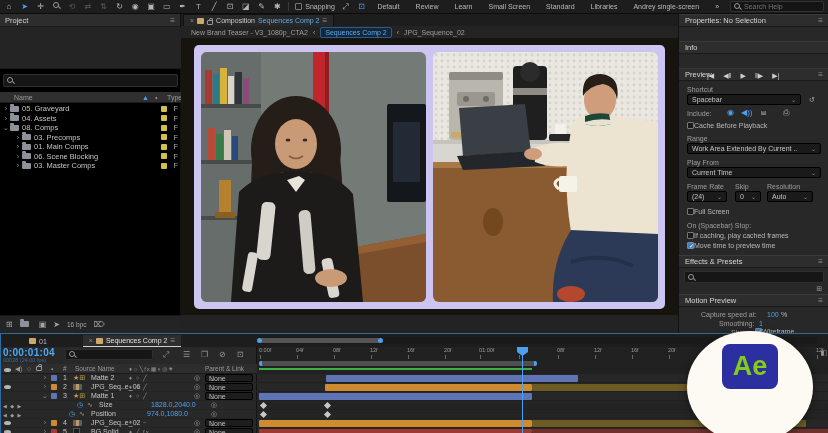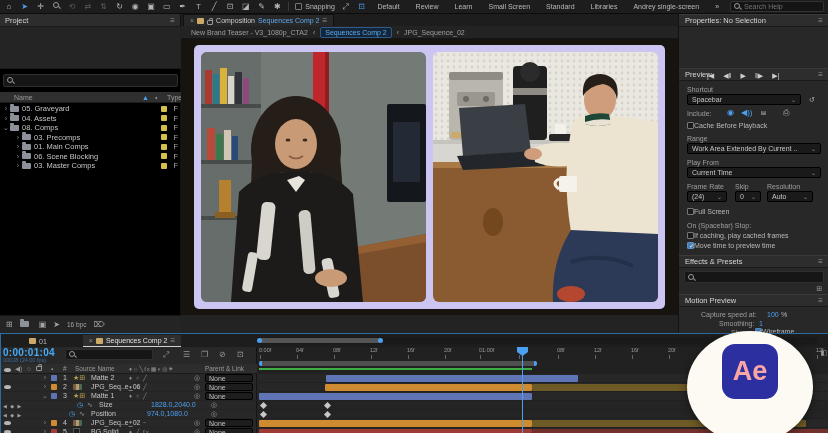--- a/index.html
+++ b/index.html
@@ -84,21 +84,21 @@
 .bar{position:absolute;height:7px;border-radius:1px}
 .tick{position:absolute;top:0;color:#9a9a9a;font-size:5.5px}
 .tick::after{content:'';position:absolute;left:1px;top:8px;width:1px;height:4px;background:#666}
 .kf{position:absolute;width:5px;height:5px;background:#c8c8c8;transform:rotate(45deg)}
 .navtrack{position:absolute;left:256px;top:3px;width:560px;height:7px;background:#1a1a1a;border-radius:3px}
 .navhandle{position:absolute;left:2px;top:1px;width:122px;height:5px;background:#555;border-radius:3px}
 .navhandle::before,.navhandle::after{content:'';position:absolute;top:0;width:5px;height:5px;border-radius:50%;background:#4ba0f2}
 .navhandle::before{left:-2px}.navhandle::after{right:-2px}
 
 .badge{left:687px;top:331px;width:126px;height:112px;background:#fcfaf2;border-radius:50%;box-shadow:0 2px 8px rgba(0,0,0,.45);z-index:50}
-.aelogo{position:absolute;left:35px;top:13px;width:56px;height:55px;background:#2b2fa0;border-radius:13px;display:flex;align-items:center;justify-content:center;color:#fca5a5;font-size:27px;font-weight:bold;font-family:"Liberation Sans",sans-serif}
+.aelogo{position:absolute;left:35px;top:13px;width:56px;height:45px;background:#2b2fa0;border-radius:8px;display:flex;align-items:center;justify-content:center;color:#84cc16;font-size:27px;font-weight:bold;font-family:"Liberation Sans",sans-serif}
 .playline{position:absolute;width:1px;background:#4ba0f2;z-index:10}
 .playhead{position:absolute;width:11px;height:9px;background:#4ba0f2;clip-path:polygon(0 0,100% 0,100% 55%,50% 100%,0 55%);z-index:11}
 .greenline{position:absolute;height:2px;background:#3fae44}
 .workbar{position:absolute;height:5px;background:#4f4f4f;border-left:3px solid #4ba0f2;border-right:3px solid #4ba0f2;border-radius:2px}
 .swg{color:#8f8f8f;font-size:6px;letter-spacing:1px}
 .kfnav{color:#9f9f9f;font-size:5px;letter-spacing:1px}
 .stopw{color:#49a9f5;font-size:7px}
 </style>
 </head>
 <body>
@@ -355,20 +355,23 @@
       <span class="cticon" style="color:#5a5a5a">▥</span>
       <span class="timebox">0:00:01:04</span>
     </div>
   </div>
 
   <div class="props a">
     <div class="sechead" style="top:0">
       <span>Properties: No Selection</span>
       <span class="menu-ic">≡</span>
     </div>
+    <div class="sechead" style="top:27px">
+      <span>Info</span>
+    </div>
     <div class="sechead" style="top:54px">
       <span>Preview</span>
       <span class="menu-ic">≡</span>
     </div>
     <div class="transport" style="left:28px;top:58px">
       <span>|◀</span>
       <span>◀‖</span>
       <span>▶</span>
       <span>‖▶</span>
       <span>▶|</span>

